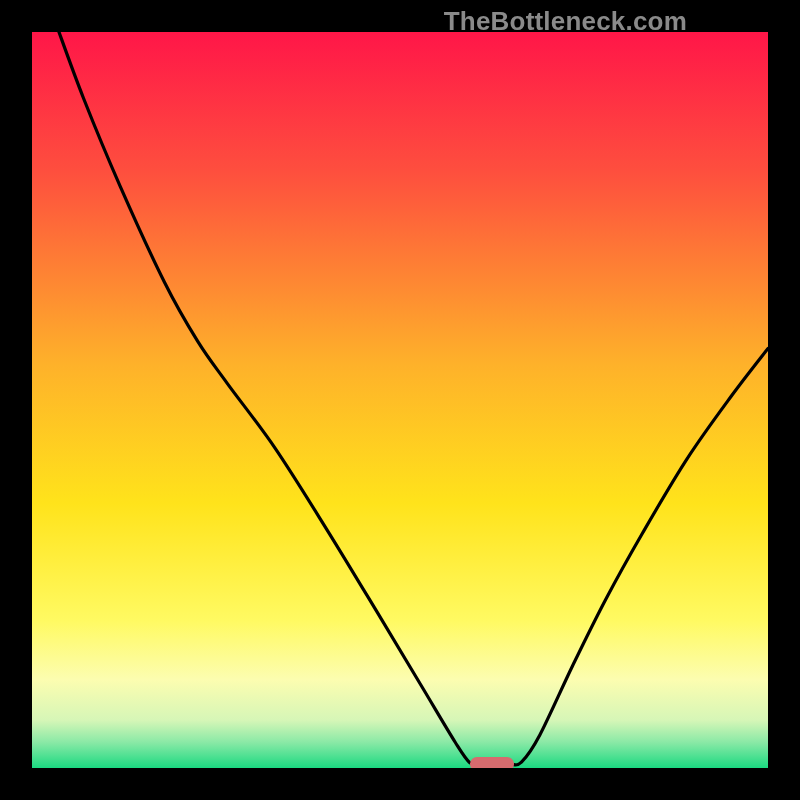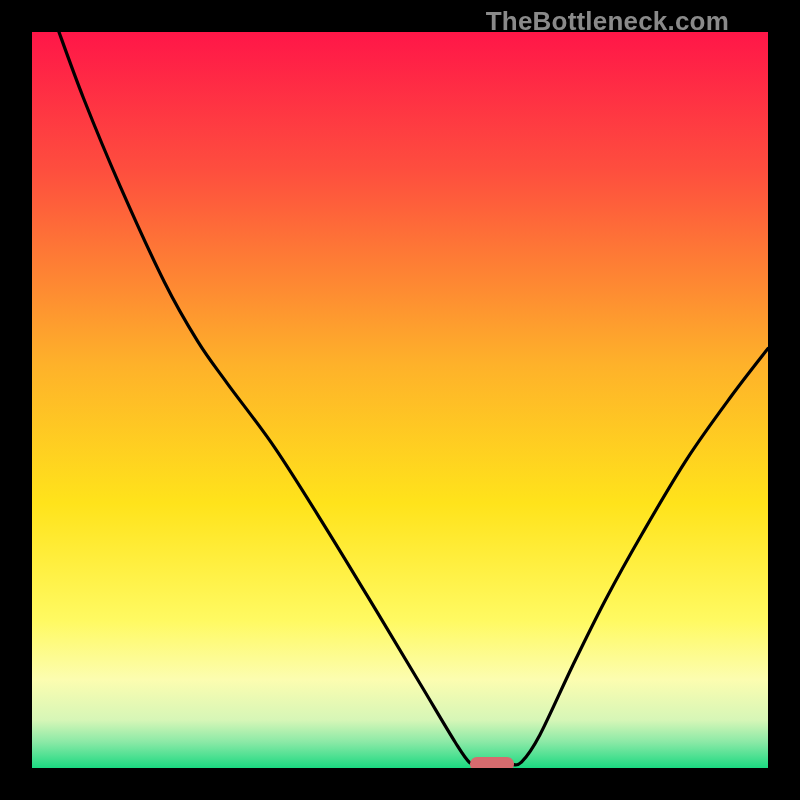--- a/index.html
+++ b/index.html
@@ -10,21 +10,20 @@
     background: #000;
     overflow: hidden;
   }
   .frame {
     position: absolute;
     left: 0;
     top: 0;
     width: 697px;
     height: 800px;
     background: #000;
-    padding-left: 42px;
   }
   .plot {
     position: absolute;
     left: 32px;
     top: 32px;
     width: 736px;
     height: 736px;
     overflow: hidden;
   }
   .gradient {

